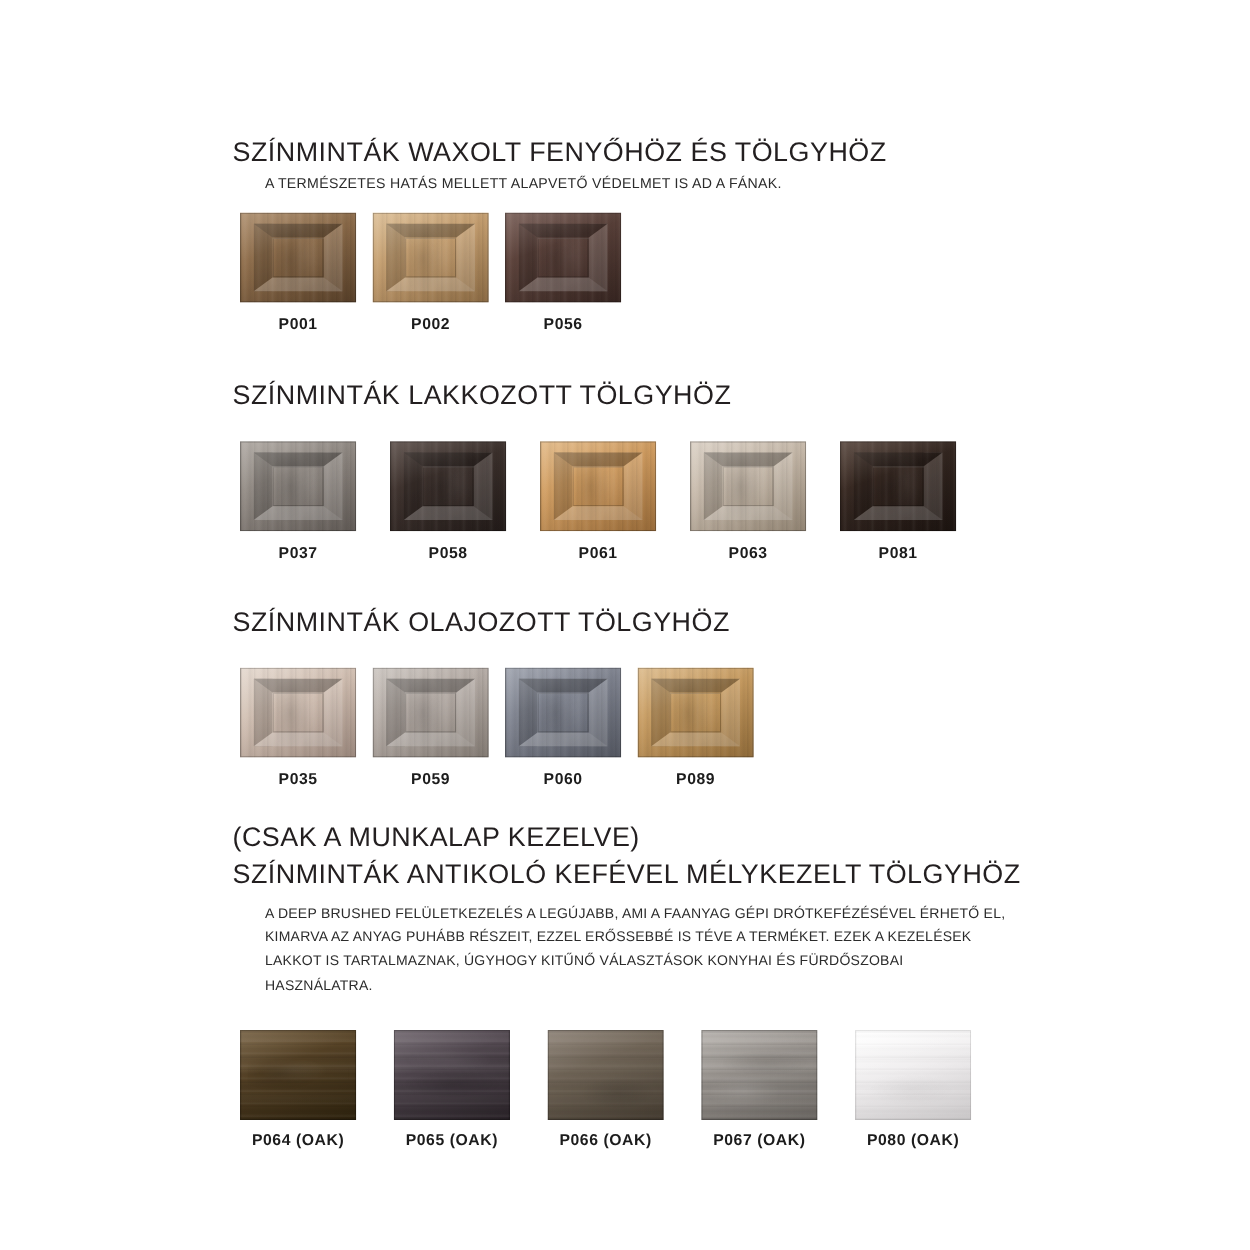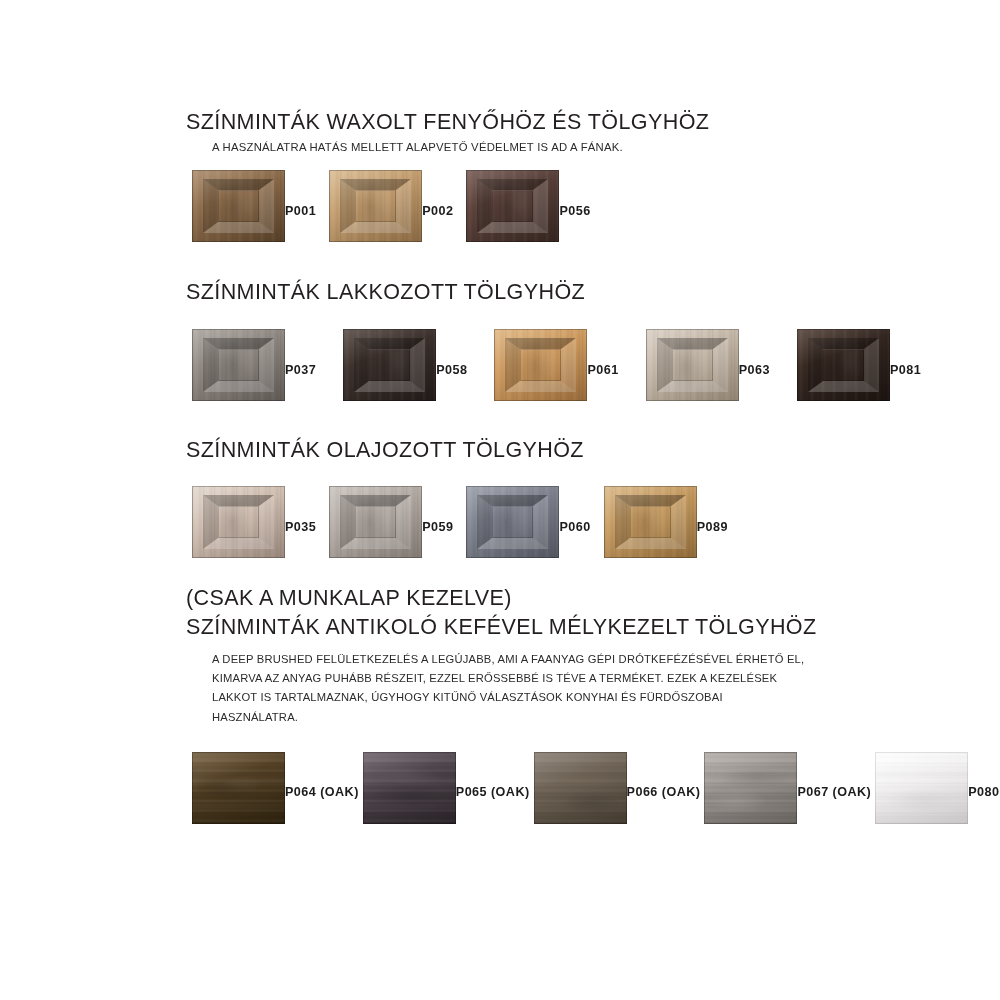--- a/index.html
+++ b/index.html
@@ -63,20 +63,21 @@
   }
 
   
   .row {
     display: flex;
     align-items: flex-start;
   }
 
   .cell {
     display: flex;
+    flex-direction: column;
     align-items: center;
   }
 
   .sw {
     width: 93px;
     height: 72px;
     position: relative;
     overflow: hidden;
     flex: none;
   }
@@ -173,21 +174,21 @@
   }
 </style>
 </head>
 <body>
 
 <div id="page">
   <div class="sheet">
 
     <div class="section" style="margin-bottom:0;">
       <div class="sec-head">SZÍNMINTÁK WAXOLT FENYŐHÖZ ÉS TÖLGYHÖZ</div>
-      <div class="sec-sub">A HASZNÁLATRA HATÁS MELLETT ALAPVETŐ VÉDELMET IS AD A FÁNAK.</div>
+      <div class="sec-sub">A TERMÉSZETES HATÁS MELLETT ALAPVETŐ VÉDELMET IS AD A FÁNAK.</div>
 
       <div class="row" style="margin-top:17px; gap:13px; padding-left:6px;">
 
         <div class="cell">
           <div class="sw">
             <div class="field" style="background:linear-gradient(150deg,#a78561 0%,#8a6a49 45%,#5f452c 100%);"></div>
             <div class="grain"></div>
             <div class="cathedral"></div>
             <div class="bevel"></div>
             <div class="panel"></div>
@@ -358,21 +359,21 @@
         </div>
 
       </div>
     </div>
 
     <div class="section" style="margin-top:26px;">
       <div class="sec-head">(CSAK A MUNKALAP KEZELVE)</div>
       <div class="sec-head">SZÍNMINTÁK ANTIKOLÓ KEFÉVEL MÉLYKEZELT TÖLGYHÖZ</div>
       <div class="sec-body">A DEEP BRUSHED FELÜLETKEZELÉS A LEGÚJABB, AMI A FAANYAG GÉPI DRÓTKEFÉZÉSÉVEL ÉRHETŐ EL, KIMARVA AZ ANYAG PUHÁBB RÉSZEIT, EZZEL ERŐSSEBBÉ IS TÉVE A TERMÉKET. EZEK A KEZELÉSEK LAKKOT IS TARTALMAZNAK, ÚGYHOGY KITŰNŐ VÁLASZTÁSOK KONYHAI ÉS FÜRDŐSZOBAI HASZNÁLATRA.</div>
 
-      <div class="row" style="margin-top:25px; gap:4px; padding-left:6px;">
+      <div class="row" style="margin-top:25px; gap:30px; padding-left:6px;">
 
         <div class="cell">
           <div class="sw">
             <div class="field" style="background:linear-gradient(165deg,#6b5331 0%,#4e3c22 50%,#33260f 100%);"></div>
             <div class="grain-h"></div>
             <div class="cathedral" style="background:radial-gradient(ellipse 70% 40% at 30% 48%,rgba(0,0,0,.40) 0%,rgba(0,0,0,0) 58%),radial-gradient(ellipse 55% 26% at 46% 44%,rgba(255,255,255,.20) 0%,rgba(255,255,255,0) 62%);"></div>
             <div class="sheen"></div>
             <div class="edge"></div>
           </div>
           <div class="lbl" style="margin-top:9px;">P064 (OAK)</div>

